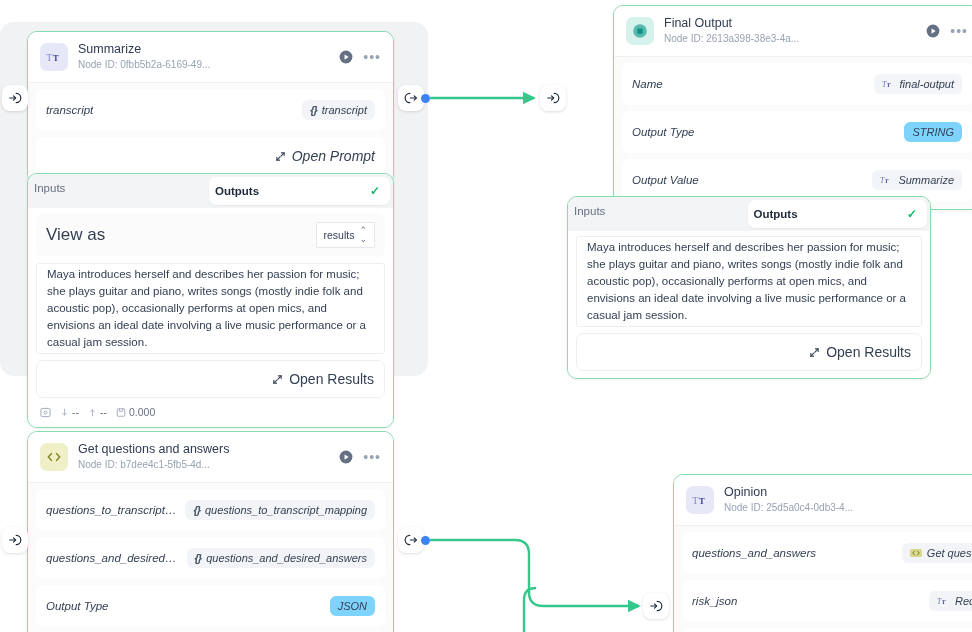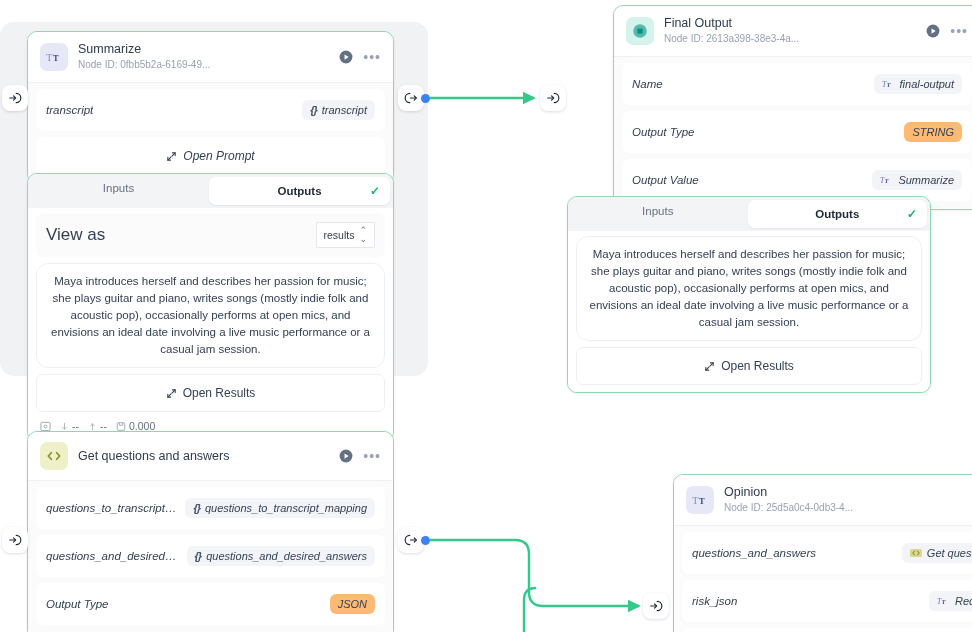--- a/index.html
+++ b/index.html
@@ -68,41 +68,41 @@
   .field-label {
     font-size: 11.5px; color: #344054; white-space: nowrap;
     overflow: hidden; text-overflow: ellipsis;
   }
   .chip {
     display: inline-flex; align-items: center; gap: 5px;
     background: #f2f4f7; border-radius: 6px;
     padding: 4px 8px; font-size: 11px; color: #344054;
     white-space: nowrap; cursor: pointer; flex: 0 0 auto;
   }
-  .chip.plain { background: #fdba74; }
+  .chip.plain { background: #7dd3fc; }
   .chip-glyph { display: inline-flex; align-items: center; flex: 0 0 auto; }
   .chip-braces { color: #475467; font-size: 11px; font-weight: 700; letter-spacing: -1px; }
 
   .wide-btn {
-    display: flex; align-items: center; justify-content: center; gap: 6px;
+    display: flex; align-items: center; justify-content: flex-end; gap: 6px;
     background: #ffffff; border-radius: 7px; padding: 10px;
-    font-size: 12px; color: #344054; cursor: pointer;
+    font-size: 14px; color: #344054; cursor: pointer;
     min-height: 38px;
   }
 
   
   .rescard {
     position: absolute; background: #ffffff;
     border: 1px solid #86dcae; border-radius: 10px;
     box-shadow: 0 1px 3px rgba(16,24,40,.06);
     overflow: hidden; padding: 0 0 0 0;
   }
   .tabs { display: flex; background: #f3f4f6; }
   .tab {
-    flex: 1 1 50%; text-align: center; font-size: 11.5px;
+    flex: 1 1 50%; font-size: 11.5px;
     padding: 8px 6px; color: #667085; cursor: pointer; position: relative;
   }
   .tab.active {
     background: #ffffff; color: #1d2939; font-weight: 700;
     border-radius: 7px; margin: 3px 3px 3px 0;
     box-shadow: 0 1px 2px rgba(16,24,40,.06);
   }
   .tab .tick {
     position: absolute; right: 10px; top: 50%; transform: translateY(-50%);
     color: #12b76a; font-size: 12px; font-weight: 700;
@@ -113,23 +113,23 @@
     background: #fbfbfc; border-radius: 7px; padding: 9px 10px; margin-bottom: 6px;
   }
   .viewas-label { font-size: 17px; color: #344054; }
   .select-pill {
     display: inline-flex; align-items: center; gap: 5px;
     background: #ffffff; border: 1px solid #e4e7ec; border-radius: 1px;
     padding: 3px 7px; font-size: 10.5px; color: #344054; cursor: pointer;
   }
   .updown { display: inline-block; font-size: 9px; line-height: 9px; color: #667085; }
   .result-text {
-    border: 1px solid #eceff2; border-radius: 12px;
-    padding: 9px 10px; font-size: 11.5px; line-height: 17px;
-    color: #344054; margin-bottom: 6px; text-align: center;
+    border: 1px solid #eceff2; border-radius: 3px;
+    padding: 2px 10px; font-size: 11.5px; line-height: 17px;
+    color: #344054; margin-bottom: 6px;
   }
   .res-footer {
     display: flex; align-items: center; gap: 9px;
     padding: 8px 4px 2px 4px; font-size: 10.5px; color: #667085;
   }
   .stat { display: inline-flex; align-items: center; gap: 3px; }
 
   
   .handle {
     position: absolute; width: 26px; height: 26px;
@@ -400,20 +400,24 @@
   <div class="node" style="left:27px; top:431px; width:367px;">
     <div class="node-head">
       <div class="node-icon ic-code">
         <svg width="16" height="12" viewBox="0 0 24 18" fill="none" stroke="#8a8a30" stroke-width="2.4" stroke-linecap="round" stroke-linejoin="round">
           <path d="M8 4 3.5 9 8 14"></path>
             <path d="M16 4 20.5 9 16 14"></path>
         </svg>
       </div>
       <div class="node-titles">
         <div class="node-title">Get questions and answers</div>
+        <div class="node-sub">
+          <span>Node ID:</span>
+          <span>b7dee4c1-5fb5-4d...</span>
+        </div>
       </div>
       <div class="node-actions">
         <svg class="play-btn" viewBox="0 0 24 24">
           <circle cx="12" cy="12" r="11" fill="#667085"></circle>
           <path d="M9.5 7.5 L16.5 12 L9.5 16.5 Z" fill="#ffffff"></path>
         </svg>
         <span class="dots">•••</span>
       </div>
     </div>
     <div class="node-body">

